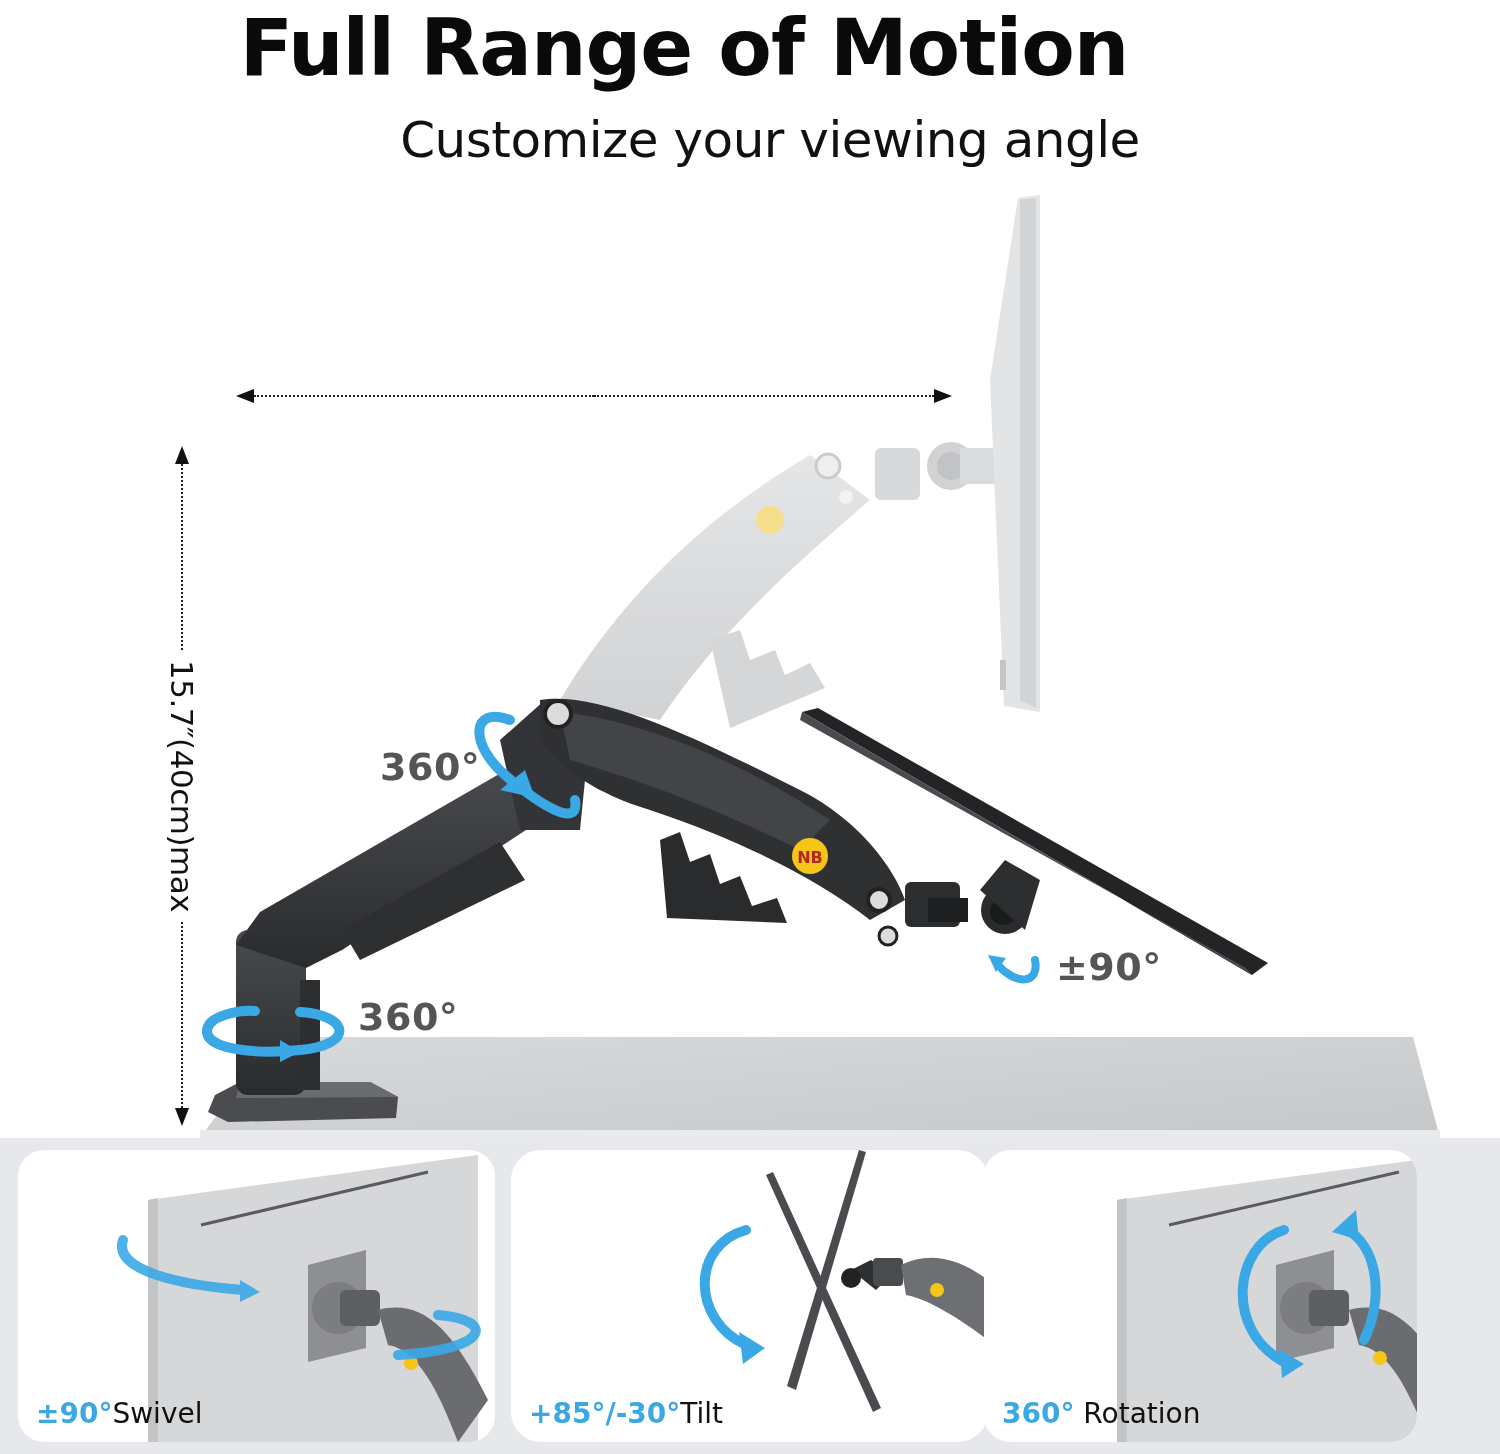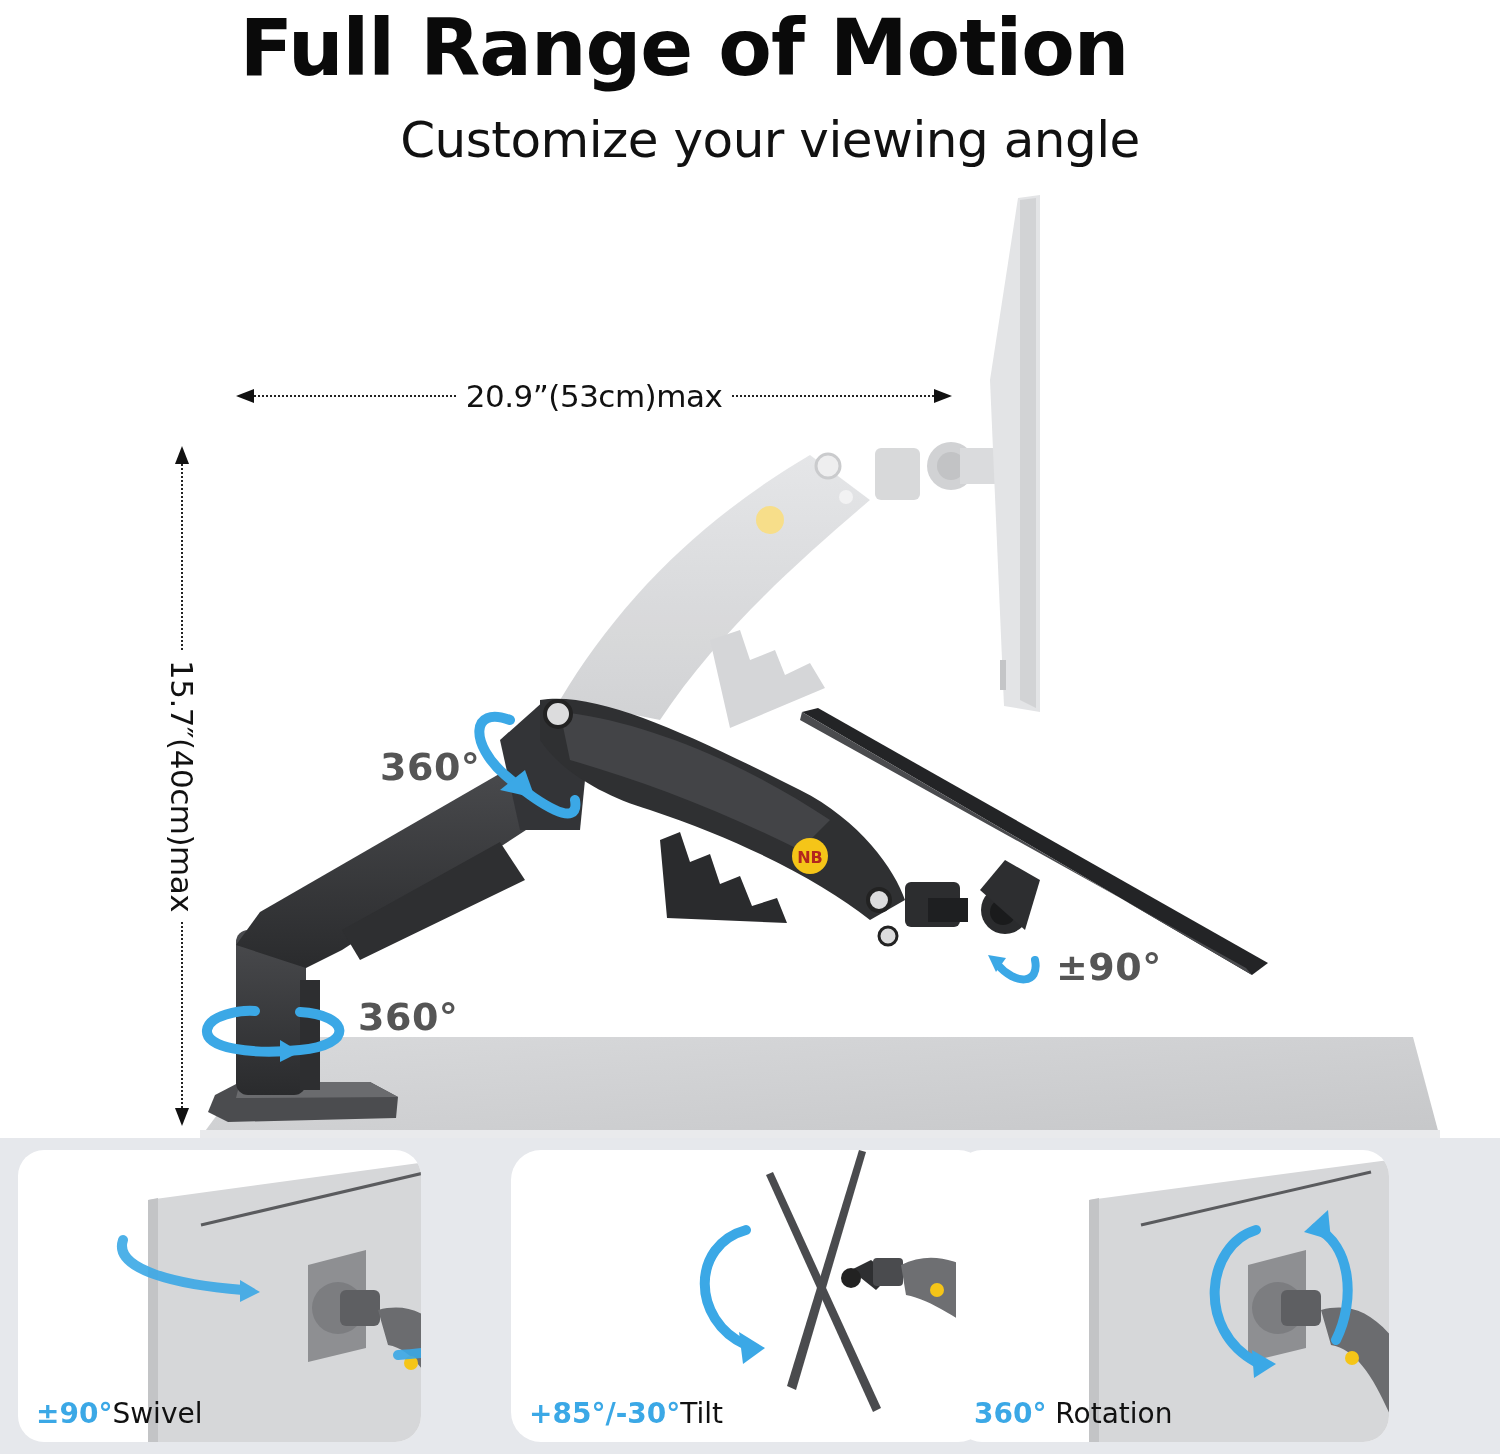--- a/index.html
+++ b/index.html
@@ -165,40 +165,39 @@
   </g>
   <g fill="none" stroke="#3ba8e6" stroke-width="8" stroke-linecap="round">
     <path d="M1035,960 C1040,985 1015,985 998,965"></path>
     <polygon points="988,955 1006,958 996,972" fill="#3ba8e6" stroke="none"></polygon>
   </g>
 </svg>
 
 <div class="dim-h">
   <span class="arrow-l"></span>
   <span class="line"></span>
-  <span class="txt">20.9”(53cm)max</span>
   <span class="line"></span>
   <span class="arrow-r"></span>
 </div>
 
 <div class="dim-v">
   <span class="arrow-u"></span>
   <span class="line"></span>
   <span class="txt">15.7″(40cm)max</span>
   <span class="line"></span>
   <span class="arrow-d"></span>
 </div>
 
 <div class="callout" style="left:380px; top:745px;">360°</div>
 <div class="callout" style="left:358px; top:995px;">360°</div>
 <div class="callout" style="left:1056px; top:945px;">±90°</div>
 
 <div id="bottom-band"></div>
 
-<div class="panel" style="left:18px; width:403px;">
+<div class="panel" style="left:18px; width:477px;">
   <svg width="477" height="292" viewBox="0 0 477 292">
     <polygon points="130,50 460,5 460,292 130,292" fill="#d6d7d9"></polygon>
     <polygon points="130,50 140,48 140,292 130,292" fill="#c3c4c6"></polygon>
     <line x1="183" y1="75" x2="410" y2="22" stroke="#5a5b5e" stroke-width="3"></line>
     <polygon points="290,115 348,100 348,198 290,212" fill="#8e8f92"></polygon>
     <circle cx="320" cy="158" r="26" fill="#7c7d80"></circle>
     <rect x="322" y="140" width="40" height="36" rx="6" fill="#5e5f62"></rect>
     <path d="M360,160 C400,150 430,170 470,250 L440,292 C420,240 400,200 370,195 Z" fill="#6b6c6f"></path>
     <circle cx="393" cy="213" r="7" fill="#f5c518"></circle>
     <g fill="none" stroke="#3ba8e6" stroke-width="10" stroke-linecap="round" opacity="0.9">
@@ -224,21 +223,21 @@
     <g fill="none" stroke="#3ba8e6" stroke-width="10" stroke-linecap="round">
       <path d="M235,80 C180,95 180,170 235,195"></path>
       <polygon points="228,182 254,198 232,214" fill="#3ba8e6" stroke="none"></polygon>
     </g>
   </svg>
   <div class="panel-caption">
     <span class="accent">+85°/-30°</span><span class="label">Tilt</span>
   </div>
 </div>
 
-<div class="panel" style="left:956px; width:433px;">
+<div class="panel" style="left:984px; width:433px;">
   <svg width="478" height="292" viewBox="0 0 478 292">
     <polygon points="133,50 470,5 470,292 133,292" fill="#d6d7d9"></polygon>
     <polygon points="133,50 143,48 143,292 133,292" fill="#c3c4c6"></polygon>
     <line x1="185" y1="75" x2="415" y2="22" stroke="#5a5b5e" stroke-width="3"></line>
     <polygon points="292,115 350,100 350,198 292,212" fill="#8e8f92"></polygon>
     <circle cx="322" cy="158" r="26" fill="#7c7d80"></circle>
     <rect x="325" y="140" width="40" height="36" rx="6" fill="#5e5f62"></rect>
     <path d="M365,160 C405,150 435,170 475,250 L445,292 C425,240 405,200 375,195 Z" fill="#6b6c6f"></path>
     <circle cx="396" cy="208" r="7" fill="#f5c518"></circle>
     <g fill="none" stroke="#3ba8e6" stroke-width="10" stroke-linecap="round">

